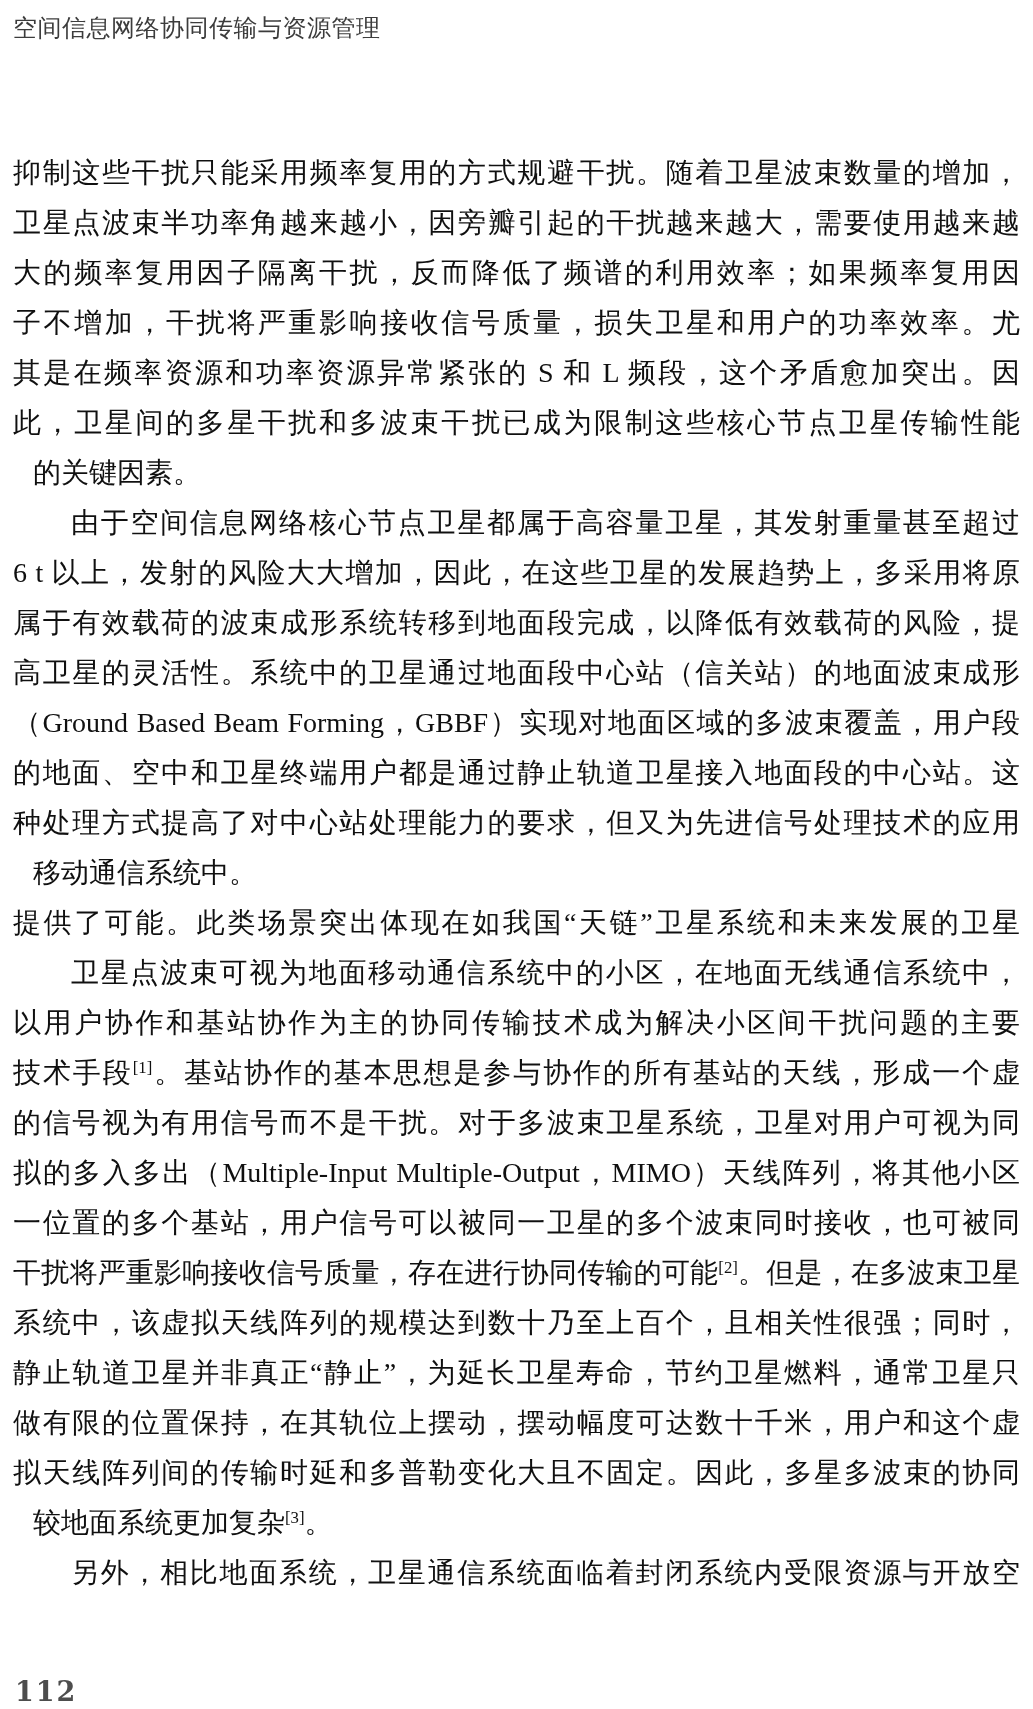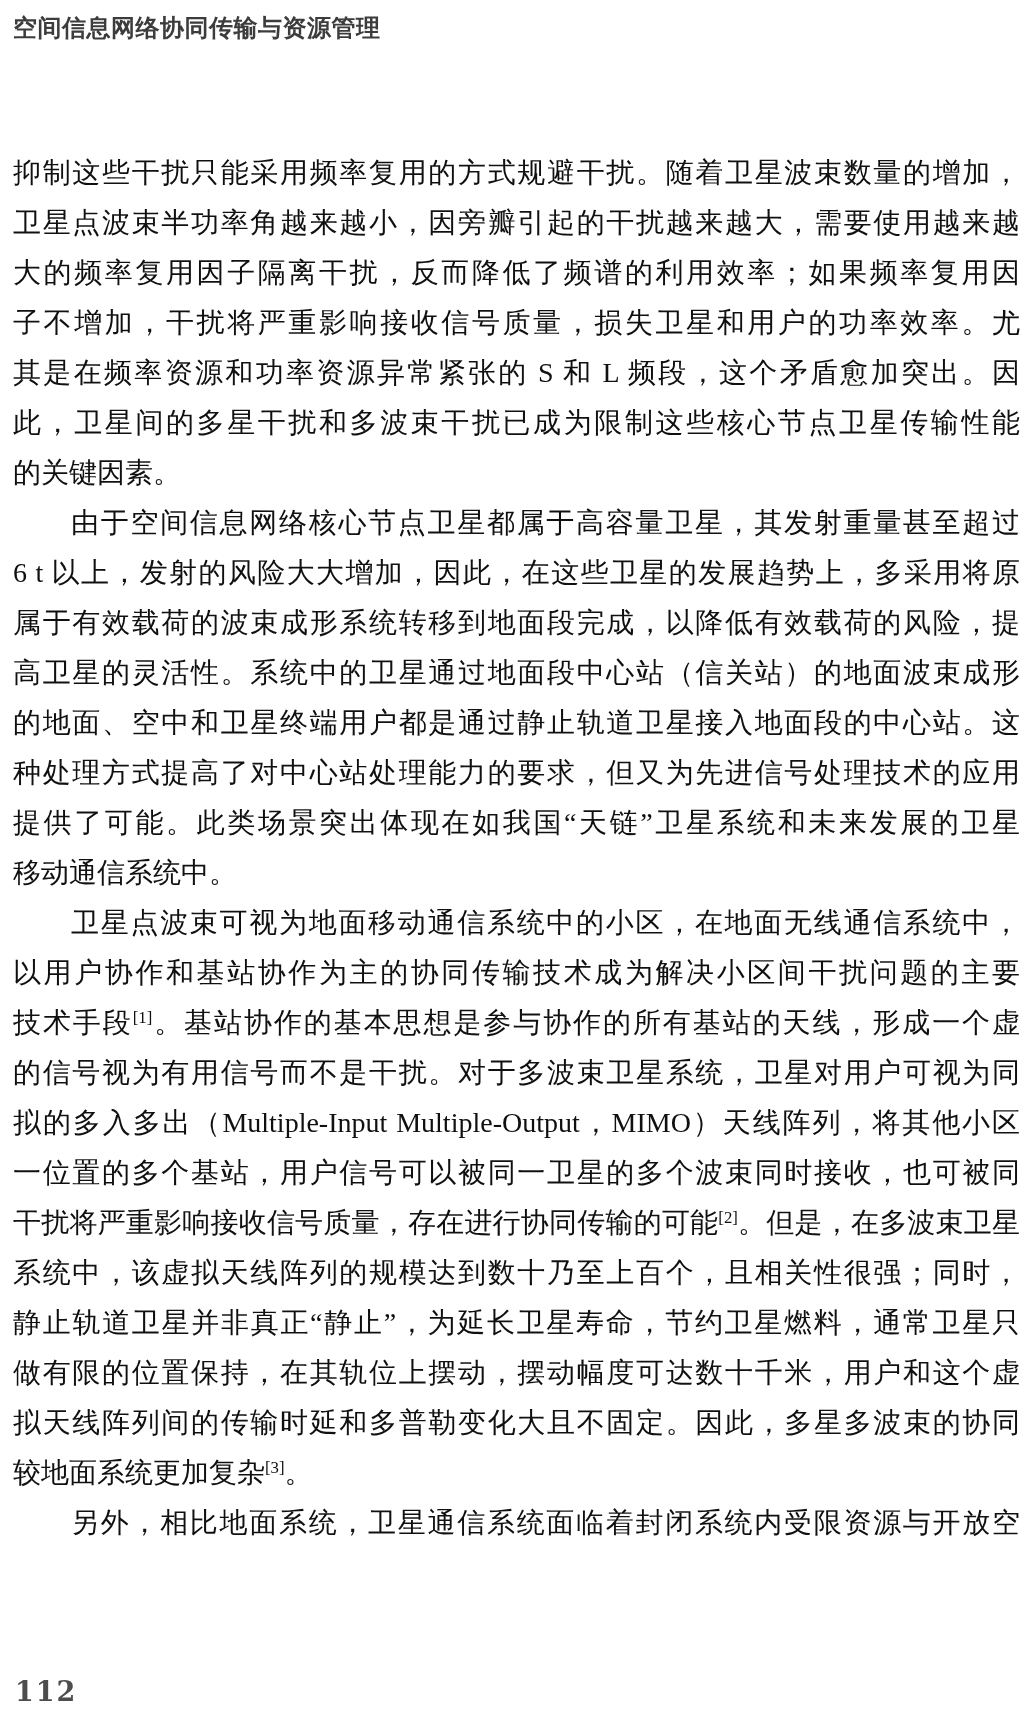--- a/index.html
+++ b/index.html
@@ -13,21 +13,21 @@
     height: 1709px;
     background: #ffffff;
     overflow: hidden;
     font-family: "Liberation Serif", "DejaVu Serif", serif;
   }
   .running-head {
     position: absolute;
     left: 13px;
     top: 12px;
     font-family: "Liberation Sans", "DejaVu Sans", sans-serif;
-    font-weight: 700;
+    font-weight: 400;
     font-size: 24px;
     letter-spacing: 0.5px;
     color: #3c3c3c;
     white-space: nowrap;
   }
   .body-text {
     position: absolute;
     left: 13px;
     top: 148px;
     width: 1007px;
@@ -37,20 +37,21 @@
     height: 50px;
     line-height: 50px;
     font-size: 28px;
     text-align: justify;
     text-align-last: justify;
     overflow: hidden;
     white-space: normal;
   }
   .line.para-end {
     text-align-last: left;
+    margin-left: 20px;
   }
   .line.indent {
     text-indent: 58px;
   }
   .line sup {
     font-size: 60%;
     line-height: 0;
     vertical-align: 9px;
   }
   .page-number {
@@ -75,24 +76,25 @@
       <div class="line"><span>卫星点波束半功率角越来越小，因旁瓣引起的干扰越来越大，需要使用越来越</span></div>
       <div class="line"><span>大的频率复用因子隔离干扰，反而降低了频谱的利用效率；如果频率复用因</span></div>
       <div class="line"><span>子不增加，干扰将严重影响接收信号质量，损失卫星和用户的功率效率。尤</span></div>
       <div class="line"><span>其是在频率资源和功率资源异常紧张的 S 和 L 频段，这个矛盾愈加突出。因</span></div>
       <div class="line"><span>此，卫星间的多星干扰和多波束干扰已成为限制这些核心节点卫星传输性能</span></div>
       <div class="line para-end"><span>的关键因素。</span></div>
       <div class="line indent"><span>由于空间信息网络核心节点卫星都属于高容量卫星，其发射重量甚至超过</span></div>
       <div class="line"><span>6 t 以上，发射的风险大大增加，因此，在这些卫星的发展趋势上，多采用将原</span></div>
       <div class="line"><span>属于有效载荷的波束成形系统转移到地面段完成，以降低有效载荷的风险，提</span></div>
       <div class="line"><span>高卫星的灵活性。系统中的卫星通过地面段中心站（信关站）的地面波束成形</span></div>
+      <div class="line"><span>（Ground Based Beam Forming，GBBF）实现对地面区域的多波束覆盖，用户段</span></div>
       <div class="line"><span>的地面、空中和卫星终端用户都是通过静止轨道卫星接入地面段的中心站。这</span></div>
       <div class="line"><span>种处理方式提高了对中心站处理能力的要求，但又为先进信号处理技术的应用</span></div>
+      <div class="line para-end"><span>移动通信系统中。</span></div>
       <div class="line"><span>提供了可能。此类场景突出体现在如我国“天链”卫星系统和未来发展的卫星</span></div>
-      <div class="line para-end"><span>移动通信系统中。</span></div>
       <div class="line indent"><span>卫星点波束可视为地面移动通信系统中的小区，在地面无线通信系统中，</span></div>
       <div class="line"><span>以用户协作和基站协作为主的协同传输技术成为解决小区间干扰问题的主要</span></div>
       <div class="line"><span>技术手段</span><sup>[1]</sup><span>。基站协作的基本思想是参与协作的所有基站的天线，形成一个虚</span></div>
       <div class="line"><span>的信号视为有用信号而不是干扰。对于多波束卫星系统，卫星对用户可视为同</span></div>
       <div class="line"><span>拟的多入多出（Multiple-Input Multiple-Output，MIMO）天线阵列，将其他小区</span></div>
       <div class="line"><span>一位置的多个基站，用户信号可以被同一卫星的多个波束同时接收，也可被同</span></div>
       <div class="line"><span>干扰将严重影响接收信号质量，存在进行协同传输的可能</span><sup>[2]</sup><span>。但是，在多波束卫星</span></div>
       <div class="line"><span>系统中，该虚拟天线阵列的规模达到数十乃至上百个，且相关性很强；同时，</span></div>
       <div class="line"><span>静止轨道卫星并非真正“静止”，为延长卫星寿命，节约卫星燃料，通常卫星只</span></div>
       <div class="line"><span>做有限的位置保持，在其轨位上摆动，摆动幅度可达数十千米，用户和这个虚</span></div>

